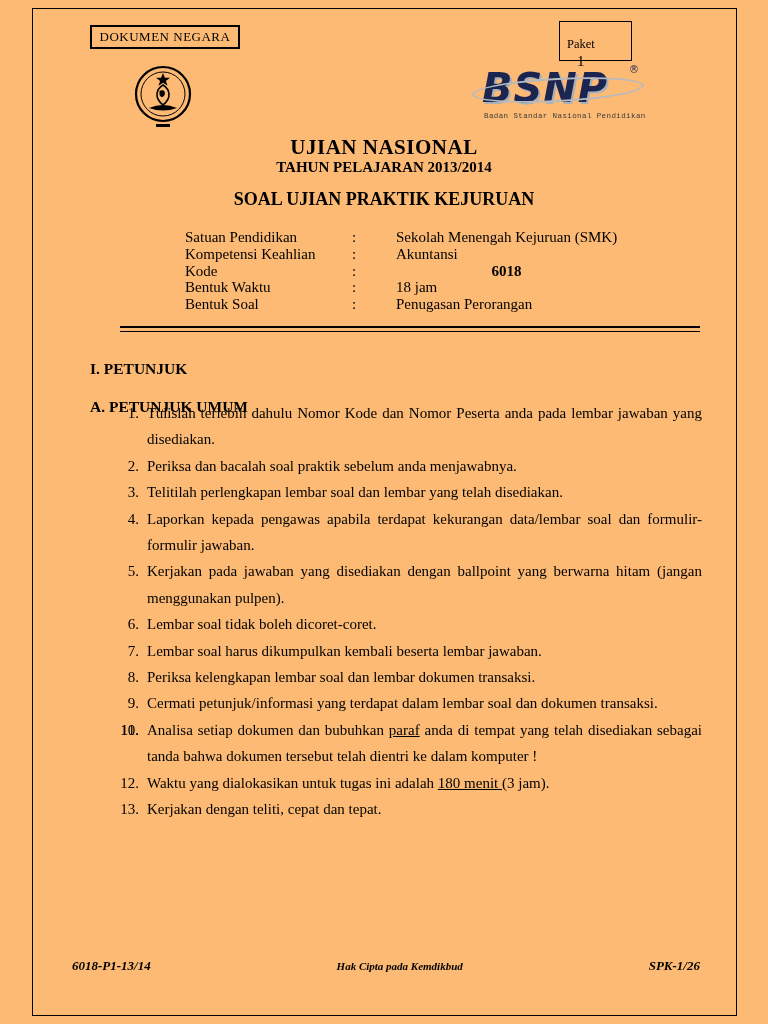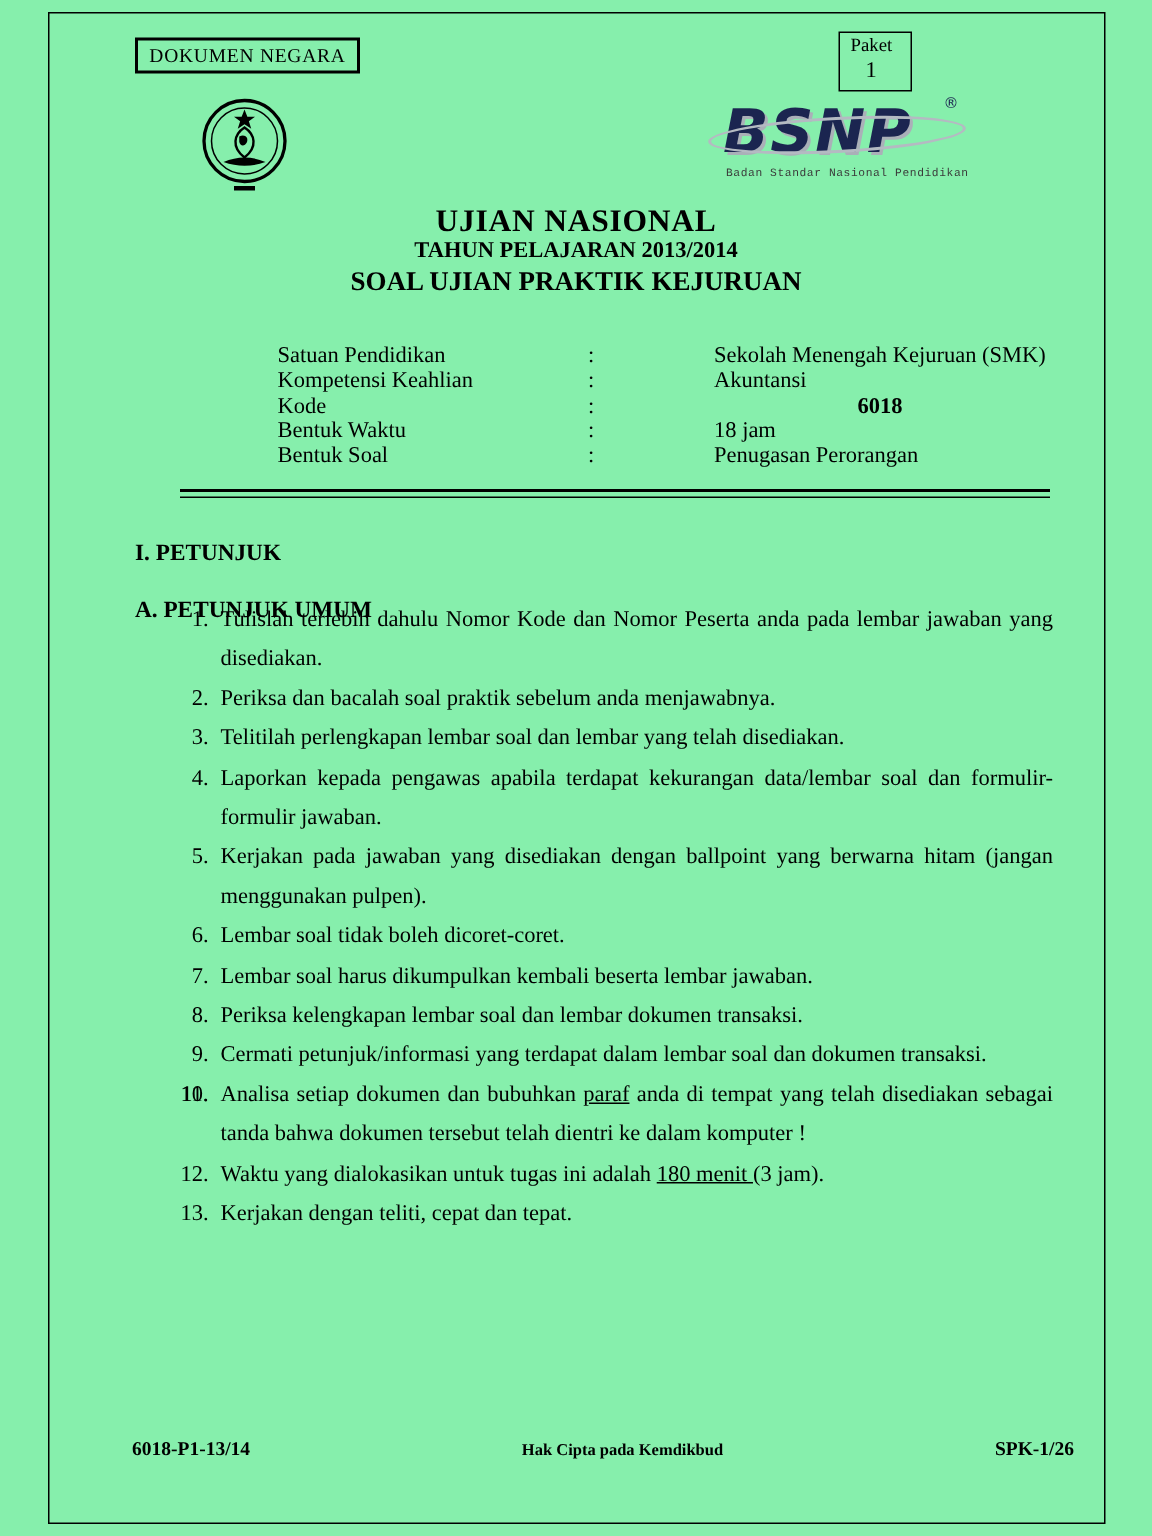--- a/index.html
+++ b/index.html
@@ -1,31 +1,31 @@
 <!DOCTYPE html>
 <html><head>
 <meta charset="utf-8">
 <style>
   html,body { margin:0; padding:0; background:#e8e8e8; }
   .page {
-    position:relative; width:768px; height:1024px; background:#86efac;
+    position:relative; width:768px; height:1024px; background:#fdba74;
     font-family:"Liberation Serif", serif; color:#000; margin:0 auto; overflow:hidden;
   }
   .border-frame {
     position:absolute; left:32px; top:8px; width:703px; height:1006px;
     border:1.5px solid #000;
   }
   .doc-label-box {
     position:absolute; left:90px; top:25px; width:146px; height:20px;
     border:2px solid #000; display:flex; align-items:center; justify-content:center;
     font-size:13px; letter-spacing:0.5px;
   }
   .paket-box {
-    position:absolute; left:559px; top:21px; width:49px; height:40px;
-    border:1.5px solid #000; padding:1px 0 0 7px; box-sizing:border-box;
+    position:absolute; left:559px; top:21px; width:73px; height:40px;
+    border:1.5px solid #000; padding:15px 0 0 7px; box-sizing:border-box;
   }
   .paket-box .paket-word { display:block; font-size:12.5px; }
   .paket-box .paket-num  { display:block; font-size:15px; margin:1px 0 0 10px; }
 
   .ministry-logo { position:absolute; left:132px; top:58px; }
 
   .bsnp {
     position:absolute; left:482px; top:66px; width:175px;
   }
   .bsnp-text-wrap { position:relative; height:44px; }
@@ -49,26 +49,26 @@
 
   .title-main {
     position:absolute; left:0; top:135px; width:100%; text-align:center;
     font-size:21px; font-weight:bold; letter-spacing:0.5px;
   }
   .title-year {
     position:absolute; left:0; top:159px; width:100%; text-align:center;
     font-size:15px; font-weight:bold;
   }
   .title-sub {
-    position:absolute; left:0; top:177px; width:100%; text-align:center;
+    position:absolute; left:0; top:189px; width:100%; text-align:center;
     font-size:18px; font-weight:bold;
   }
 
   .info-table { position:absolute; left:185px; top:229px; font-size:15px; }
-  .info-row { display:grid; grid-template-columns:167px 44px auto; line-height:16.8px;gap:40px; }
+  .info-row { display:grid; grid-template-columns:167px 44px auto; line-height:16.8px; }
   .info-row .v-bold { font-weight:bold;text-align:center; }
 
   .double-rule {
     position:absolute; left:120px; top:326px; width:580px; height:3px;
     border-top:2.5px solid #000; border-bottom:1.5px solid #000;
   }
 
   .sec-title  { position:absolute; left:90px; top:360px; font-size:15.5px; font-weight:bold; }
   .sec-title2 { position:absolute; left:90px; top:398px; font-size:15.5px; font-weight:bold; }
 
@@ -77,22 +77,22 @@
   }
   .item {
     position:relative; padding-left:57px; text-align:justify; line-height:26.4px;
   }
   .item .num {
     position:absolute; left:18px; top:0; width:31px; text-align:right;
   }
   .item .u { text-decoration:underline; }
 
   .footer {
-    position:absolute; left:88px; top:958px; width:628px;
-    display:flex; justify-content:space-between; align-items:baseline;
+    position:absolute; left:72px; top:958px; width:628px;
+    display:flex; justify-content:space-between; align-items:baseline;font-style:italic;
   }
   .footer .f-left  { font-size:13px; font-weight:bold; }
   .footer .f-center{ font-size:11px; font-weight:bold; }
   .footer .f-right { font-size:13px; font-weight:bold; }
 </style>
 </head>
 <body>
 
 <div class="page">
   <div class="border-frame"></div>

